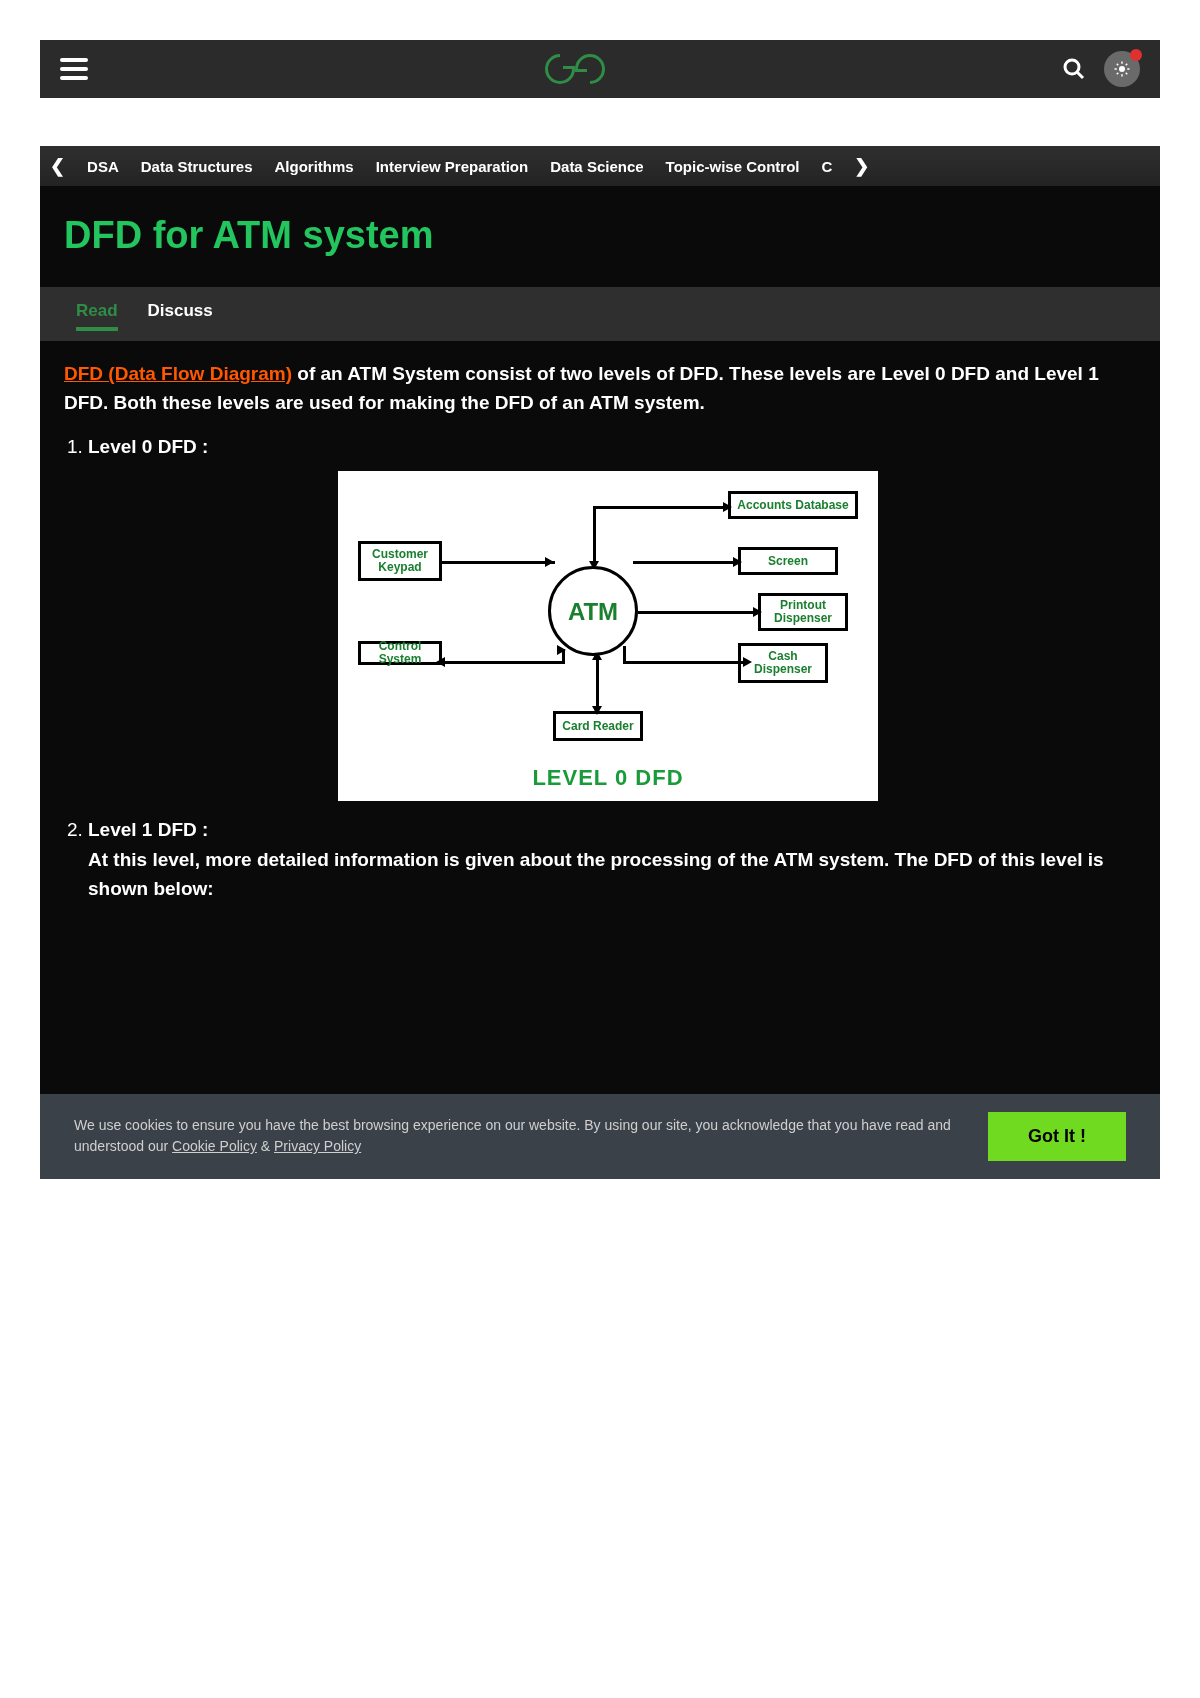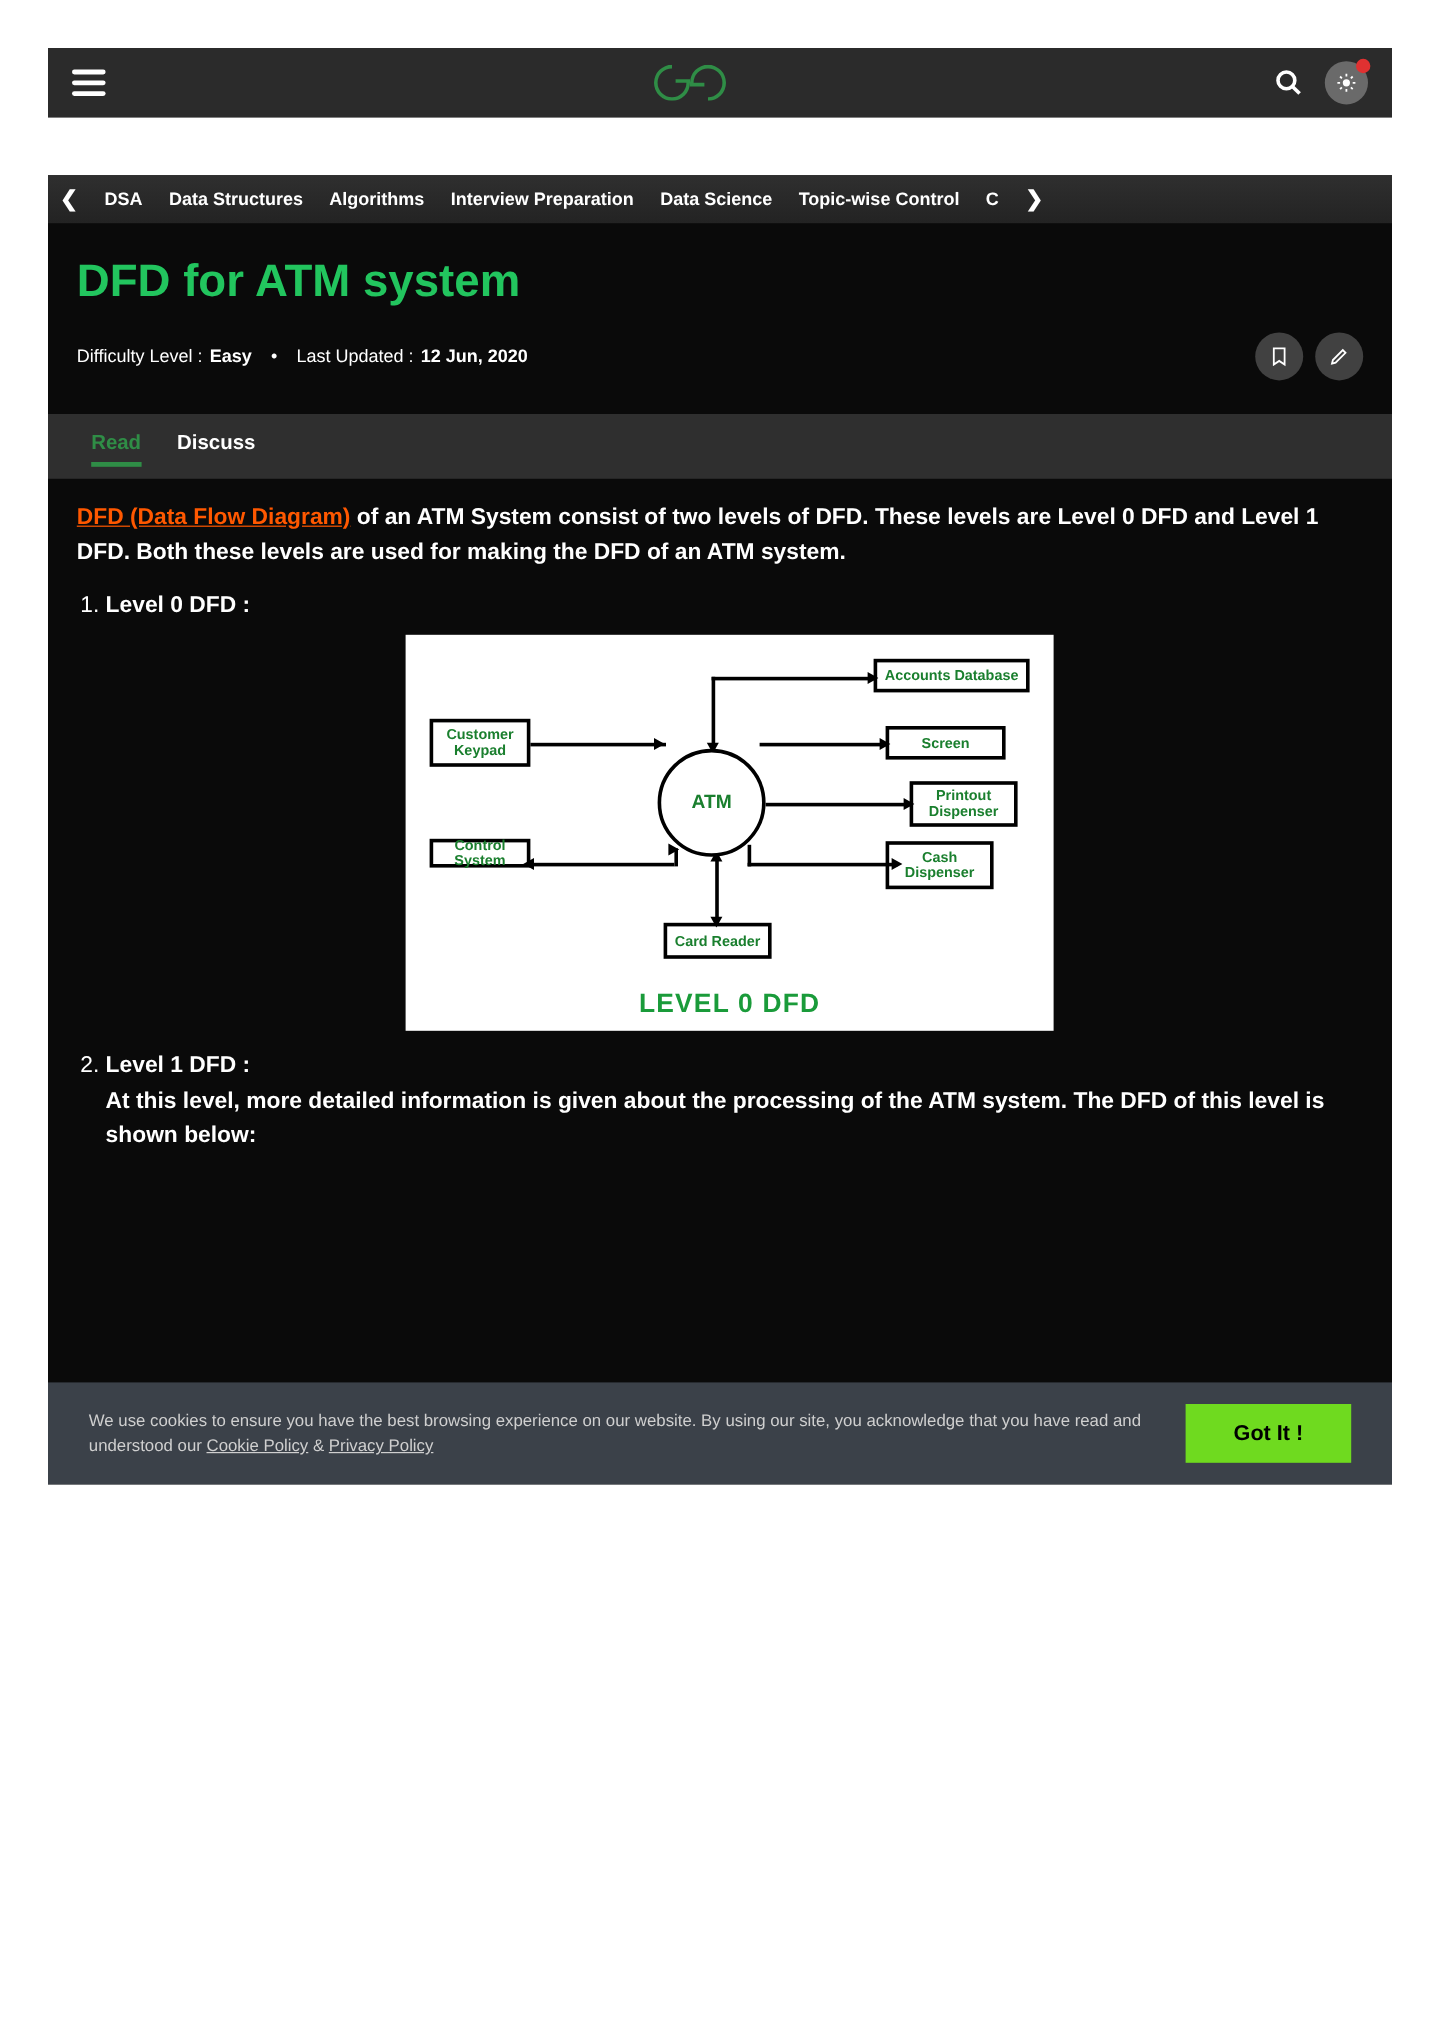--- a/index.html
+++ b/index.html
@@ -181,21 +181,21 @@
   }
   .atm-circle {
     position: absolute;
     width: 90px; height: 90px;
     border: 3px solid #000;
     border-radius: 50%;
     left: 210px; top: 95px;
     display: flex; align-items: center; justify-content: center;
     color: #1a7f2e;
     font-weight: 900;
-    font-size: 16px;
+    font-size: 24px;
     background: #fff;
     z-index: 2;
   }
   .dline {
     position: absolute;
     background: #000;
     z-index: 1;
   }
   .arrow-r, .arrow-l, .arrow-u, .arrow-d {
     position: absolute;
@@ -294,41 +294,20 @@
       <span class="nav-item">Algorithms</span>
       <span class="nav-item">Interview Preparation</span>
       <span class="nav-item">Data Science</span>
       <span class="nav-item">Topic-wise Control</span>
       <span class="nav-item">C</span>
       <span class="nav-arrow">❯</span>
     </div>
 
     <div class="article">
       <h1 class="article-title">DFD for ATM system</h1>
-      <div class="meta-row">
-        <div class="meta-left">
-          <span>Difficulty Level :</span>
-          <b>Easy</b>
-          <span class="meta-dot">•</span>
-          <span>Last Updated :</span>
-          <b>12 Jun, 2020</b>
-        </div>
-        <div class="meta-actions">
-          <div class="circle-btn">
-            <svg width="18" height="18" viewBox="0 0 24 24" fill="none" stroke="#fff" stroke-width="2">
-              <path d="M6 3h12v18l-6-4-6 4V3z"></path>
-            </svg>
-          </div>
-          <div class="circle-btn">
-            <svg width="18" height="18" viewBox="0 0 24 24" fill="none" stroke="#fff" stroke-width="2">
-              <path d="M4 20l4-1 11-11-3-3L5 16l-1 4z"></path>
-            </svg>
-          </div>
-        </div>
-      </div>
     </div>
 
     <div class="tabs">
       <div class="tab active">Read</div>
       <div class="tab">Discuss</div>
     </div>
 
     <div class="body-text">
       <a href="#" class="dfd-link">DFD (Data Flow Diagram)</a><span> of an ATM System consist of two levels of DFD. These levels are Level 0 DFD and Level 1 DFD. Both these levels are used for making the DFD of an ATM system.</span>
     </div>

